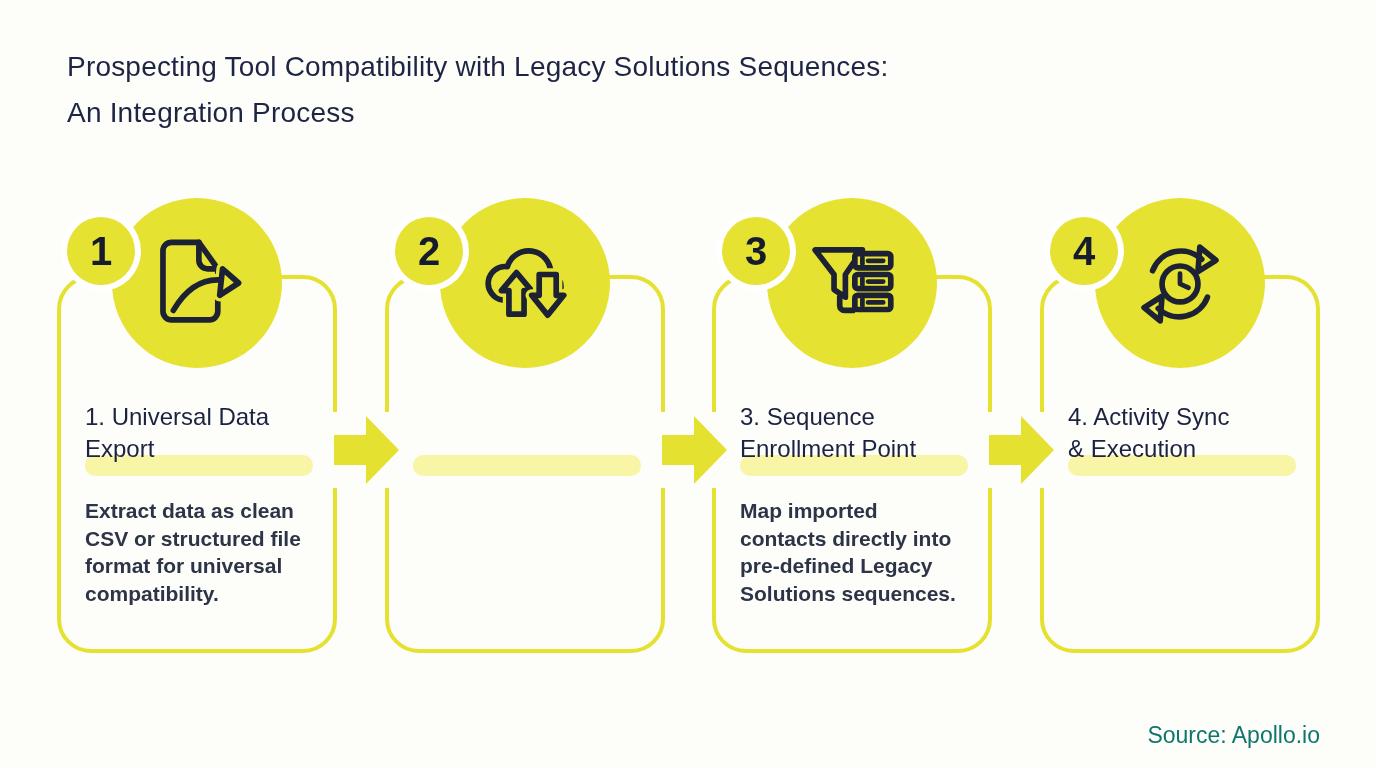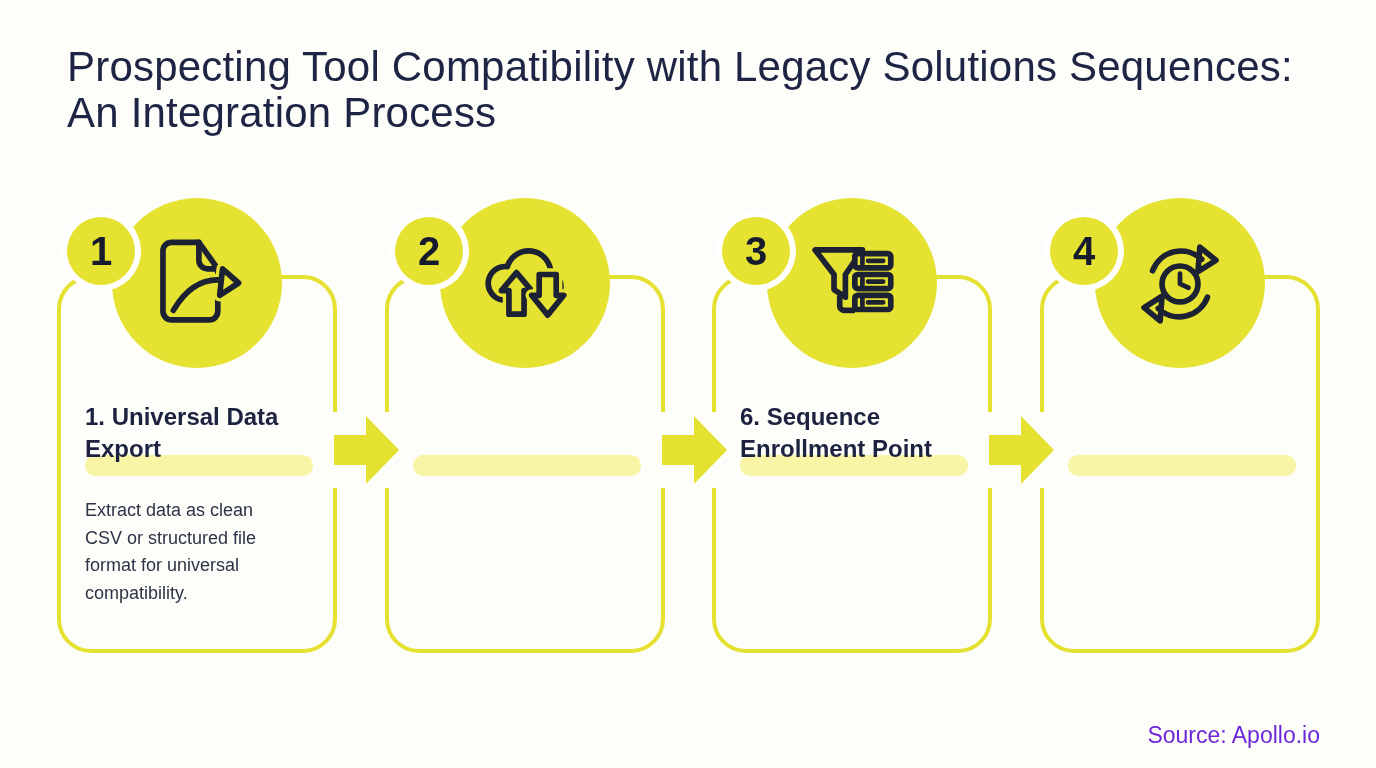--- a/index.html
+++ b/index.html
@@ -11,21 +11,21 @@
     position: relative;
   }
   .page { position: absolute; inset: 0; }
 
   .pre { white-space: pre-line; }
 
   .title {
     position: absolute;
     left: 67px; top: 44px;
     width: 1290px;
-    font-size: 42px;
+    font-size: 28px;
     line-height: 46px;
     font-weight: 500;
     letter-spacing: 0.2px;
     color: #1e2443;
   }
 
   .card {
     position: absolute;
     top: 275px;
     width: 280px;
@@ -71,32 +71,32 @@
     background: #f8f5a7;
     z-index: 0;
   }
 
   .heading {
     position: absolute;
     left: 24px; top: 122px;
     width: 240px;
     font-size: 24px;
     line-height: 32px;
-    font-weight: 700;
+    font-weight: 400;
     color: #1c2240;
     z-index: 1;
   }
 
   .desc {
     position: absolute;
     left: 24px; top: 218px;
     width: 244px;
-    font-size: 18px;
+    font-size: 21px;
     line-height: 27.5px;
-    font-weight: 400;
+    font-weight: 700;
     color: #2d3447;
     z-index: 1;
   }
 
   .gap-cover {
     position: absolute;
     top: 412px;
     width: 66px; height: 76px;
     background: #fdfdfa;
     z-index: 3;
@@ -105,21 +105,21 @@
     position: absolute;
     top: 416px;
     z-index: 4;
   }
 
   .source {
     position: absolute;
     top: 722px;
     right: 56px;
     font-size: 23px;
-    color: #6d28d9;
+    color: #0f766e;
   }
 
   .ic { stroke: #1c2233; stroke-width: 6; fill: none; stroke-linecap: round; stroke-linejoin: round; }
   .ic-fill { fill: #e6e231; }
   .ic-case { stroke: #e6e231; stroke-width: 13; fill: none; stroke-linecap: round; stroke-linejoin: round; }
 </style>
 </head>
 <body>
 
 <div class="page">
@@ -161,22 +161,26 @@
         <path class="ic ic-fill" d="M70 46 V68 H62 L79 89 L96 68 H88 V46 Z"></path>
       </svg>
     </div>
     <div class="badge">
       <span>2</span>
     </div>
   </section>
 
   <section class="card" style="left:712px">
     <div class="hl"></div>
-    <h3 class="heading pre">6. Sequence
+    <h3 class="heading pre">3. Sequence
 Enrollment Point</h3>
+    <p class="desc pre">Map imported
+contacts directly into
+pre-defined Legacy
+Solutions sequences.</p>
     <div class="circle">
       <svg width="104" height="104" viewBox="0 0 110 110">
         <path class="ic" d="M16 20 H66 L48 46 V70 L36 62 V46 Z"></path>
         <path class="ic" d="M42 70 v9 a5 5 0 0 0 5 5 h9"></path>
         <g>
           <rect class="ic ic-fill" x="58" y="24" width="38" height="15" rx="3"></rect>
           <path class="ic" style="stroke-width:5" d="M66 28 v7 M72 31.5 H88"></path>
           <rect class="ic ic-fill" x="58" y="46" width="38" height="15" rx="3"></rect>
           <path class="ic" style="stroke-width:5" d="M66 50 v7 M72 53.5 H88"></path>
           <rect class="ic ic-fill" x="58" y="68" width="38" height="15" rx="3"></rect>
@@ -184,20 +188,22 @@
         </g>
       </svg>
     </div>
     <div class="badge">
       <span>3</span>
     </div>
   </section>
 
   <section class="card" style="left:1040px">
     <div class="hl"></div>
+    <h3 class="heading pre">4. Activity Sync
+&amp; Execution</h3>
     <div class="circle">
       <svg width="104" height="104" viewBox="0 0 110 110">
         <circle class="ic" cx="55" cy="56" r="19"></circle>
         <path class="ic" style="stroke-width:5" d="M55 45 v11 l9 4"></path>
         <path class="ic" d="M26 42 A32 32 0 0 1 78 30"></path>
         <path class="ic" d="M76 17 L93 31 L74 43 Z"></path>
         <path class="ic" d="M84 70 A32 32 0 0 1 32 82"></path>
         <path class="ic" d="M34 95 L17 81 L36 69 Z"></path>
       </svg>
     </div>

